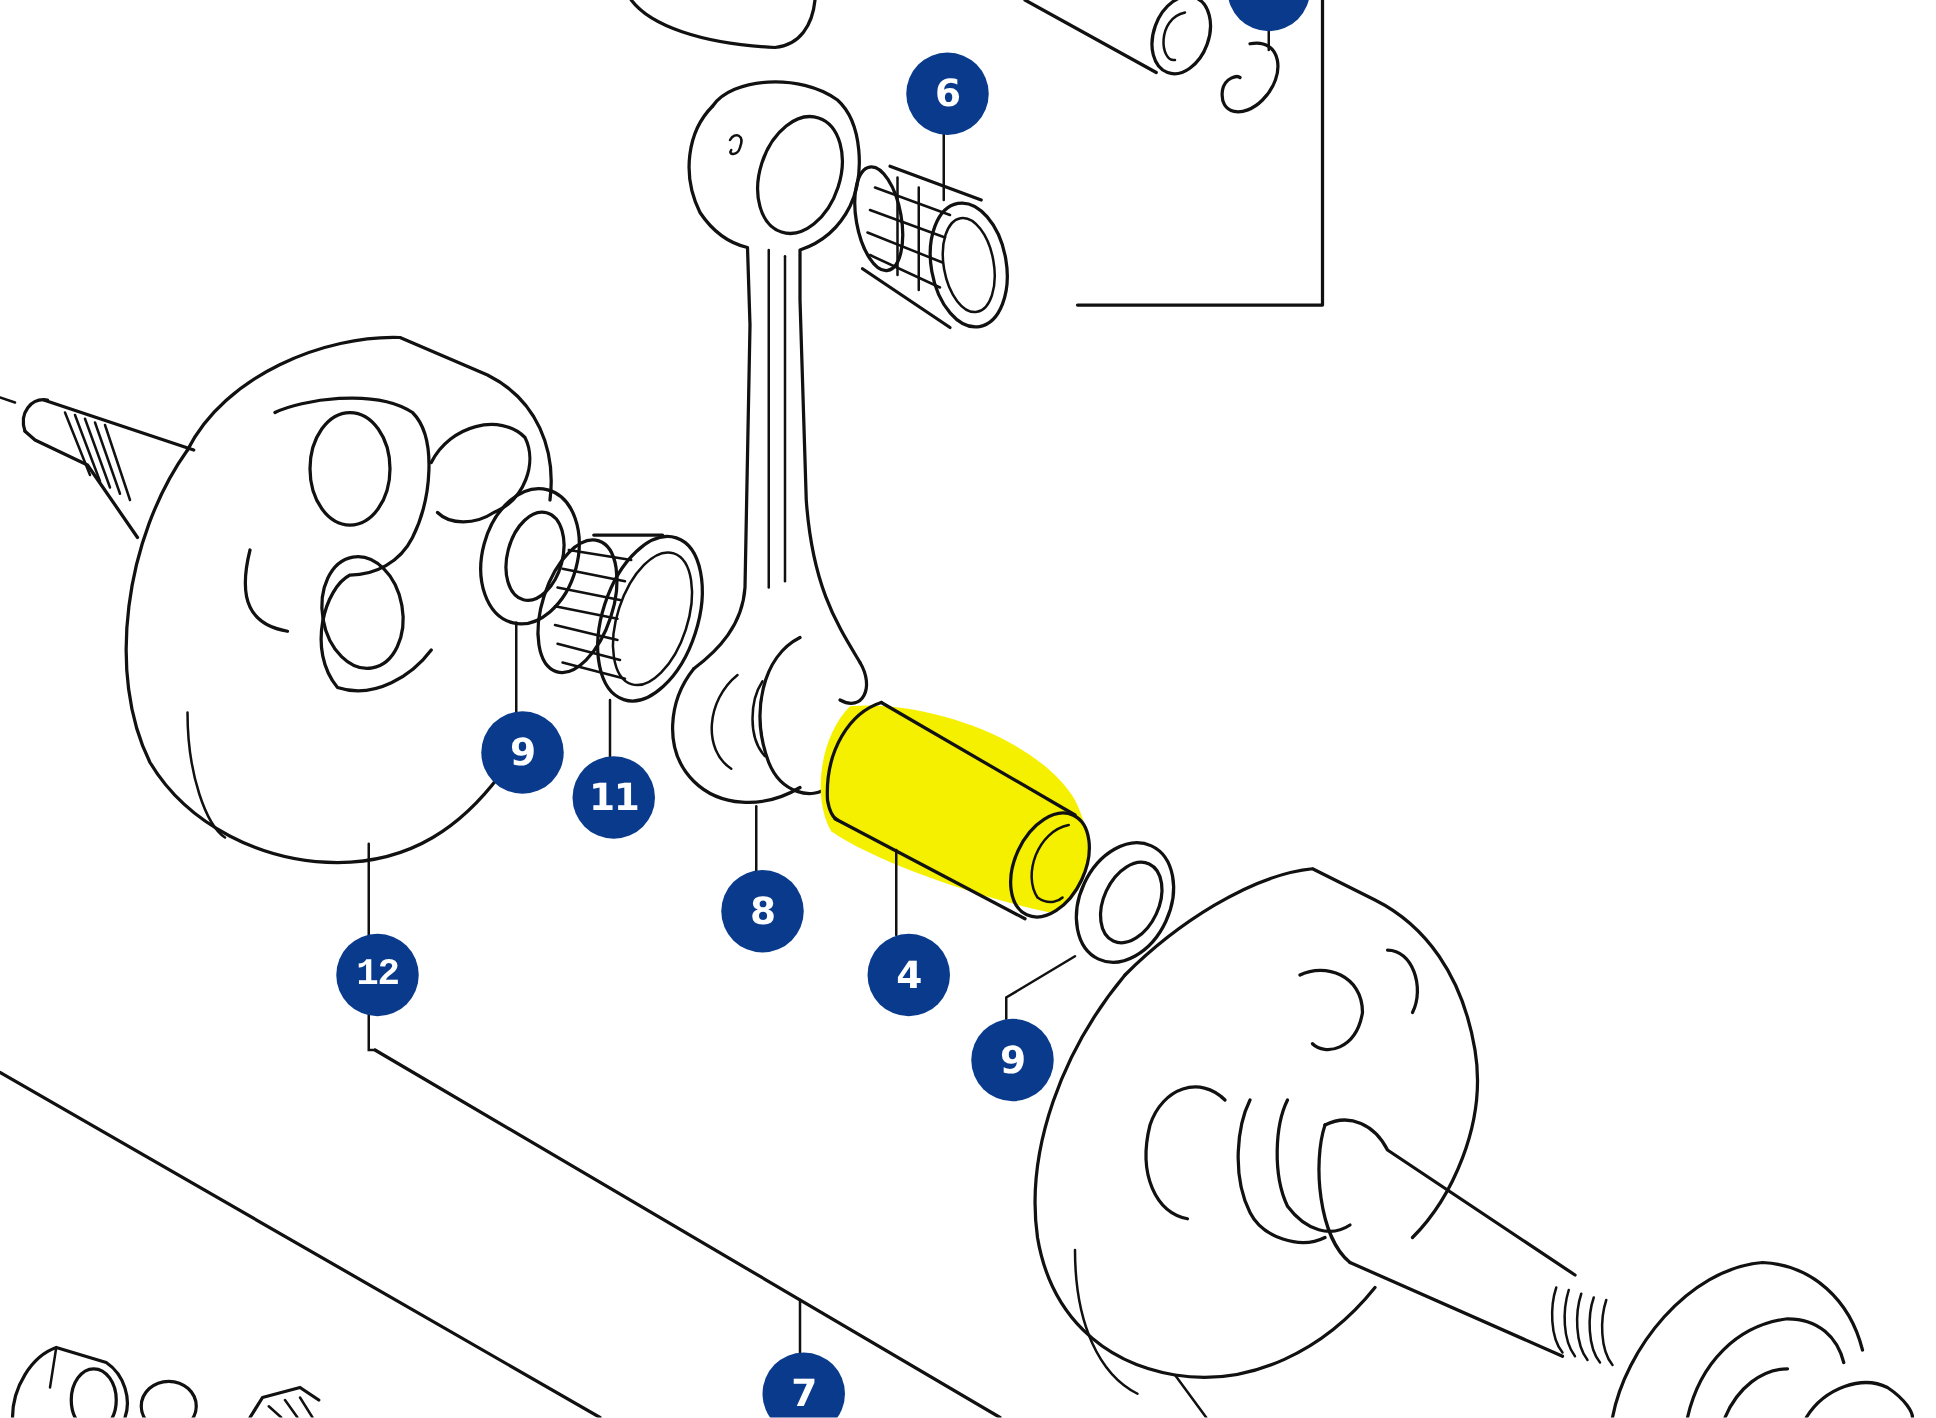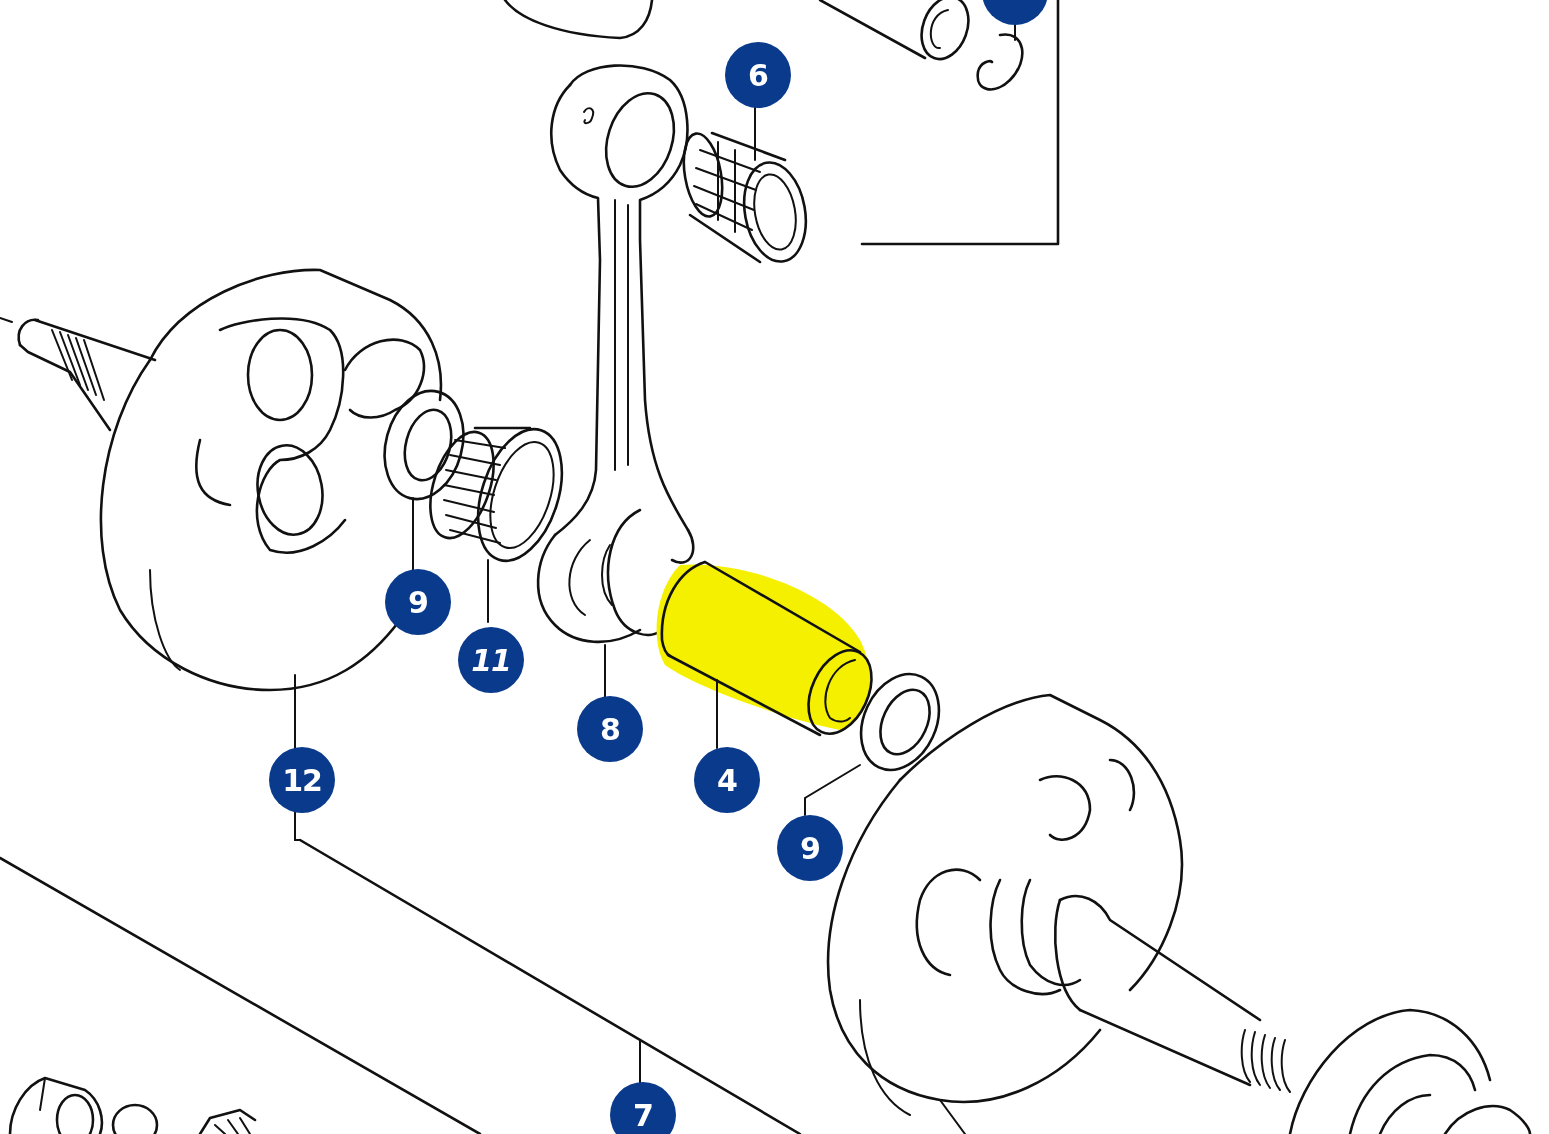--- a/index.html
+++ b/index.html
@@ -156,18 +156,18 @@
     <path class="thin" d="M295,675 L295,748"></path>
     <path class="thin" d="M295,812 L295,840 L300,840"></path>
     <path class="thin" d="M860,765 L805,798 L805,815"></path>
     <path class="thin" d="M640,1040 L640,1083"></path>
   </g>
 </svg>
 
 <div class="callout" style="left:1015px; top:-8px;"></div>
 <div class="callout" style="left:758px; top:75px;">6</div>
 <div class="callout" style="left:418px; top:602px;">9</div>
-<div class="callout" style="left:491px; top:660px;font-style:italic;">11</div>
+<div class="callout" style="left:491px; top:638px;">11</div>
 <div class="callout" style="left:610px; top:729px;">8</div>
 <div class="callout" style="left:727px; top:780px;">4</div>
-<div class="callout" style="left:302px; top:780px;">12</div>
+<div class="callout" style="left:302px; top:780px;font-family:Liberation Mono, monospace;">12</div>
 <div class="callout" style="left:810px; top:848px;">9</div>
 <div class="callout" style="left:643px; top:1115px;">7</div>
 
 </body></html>

